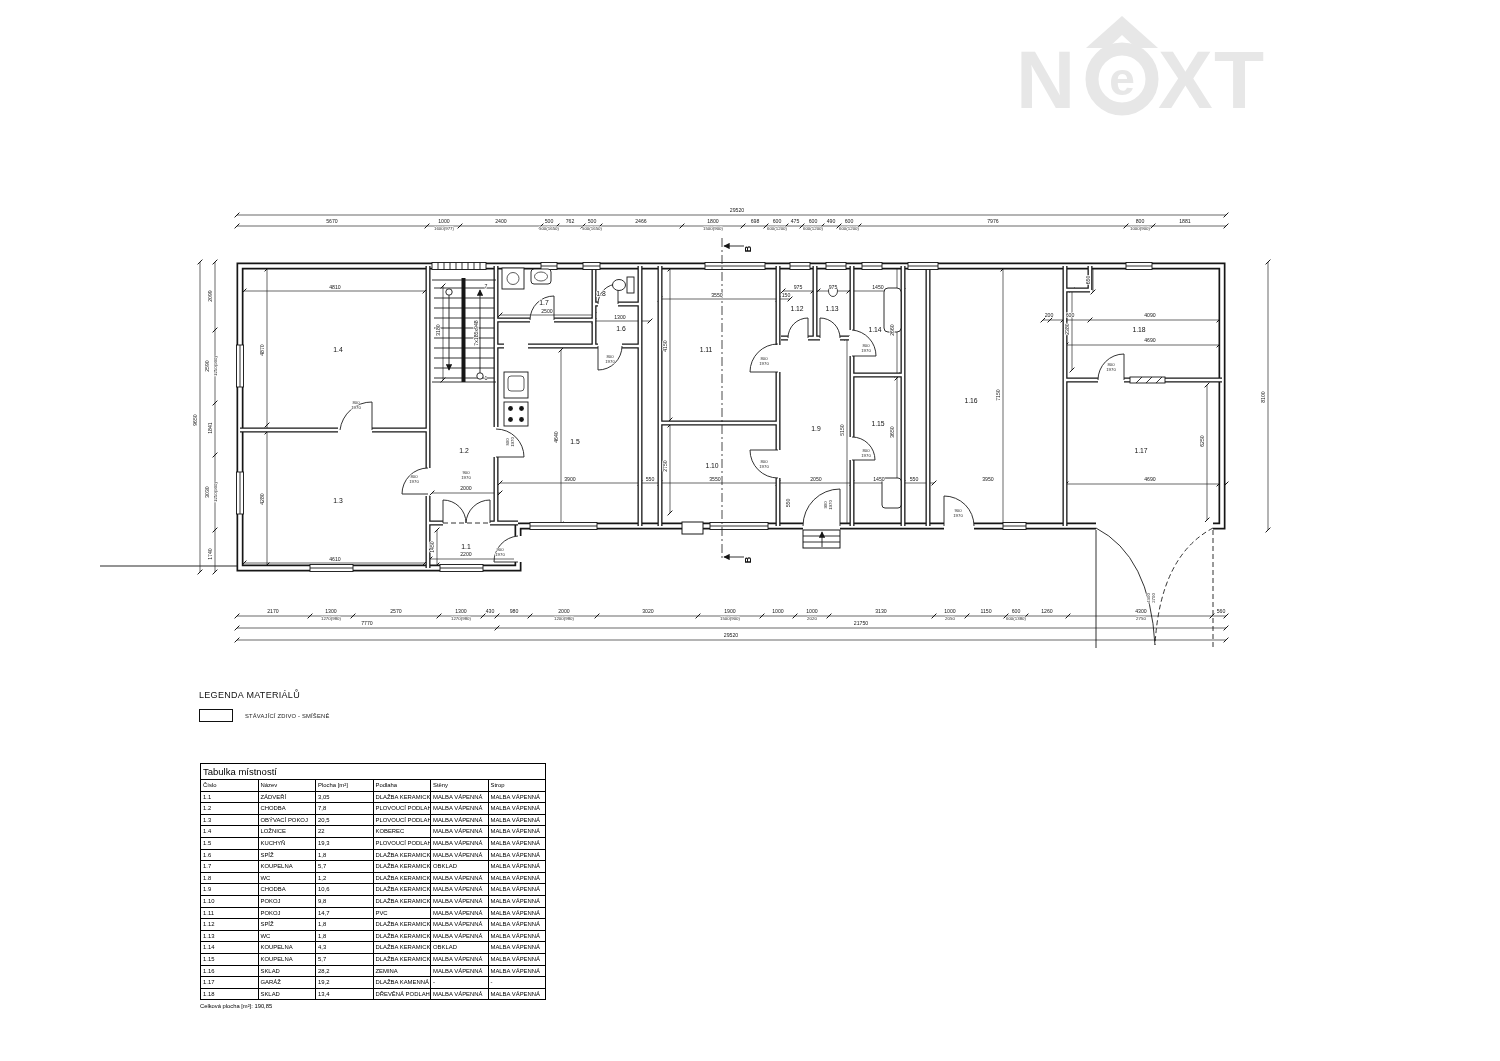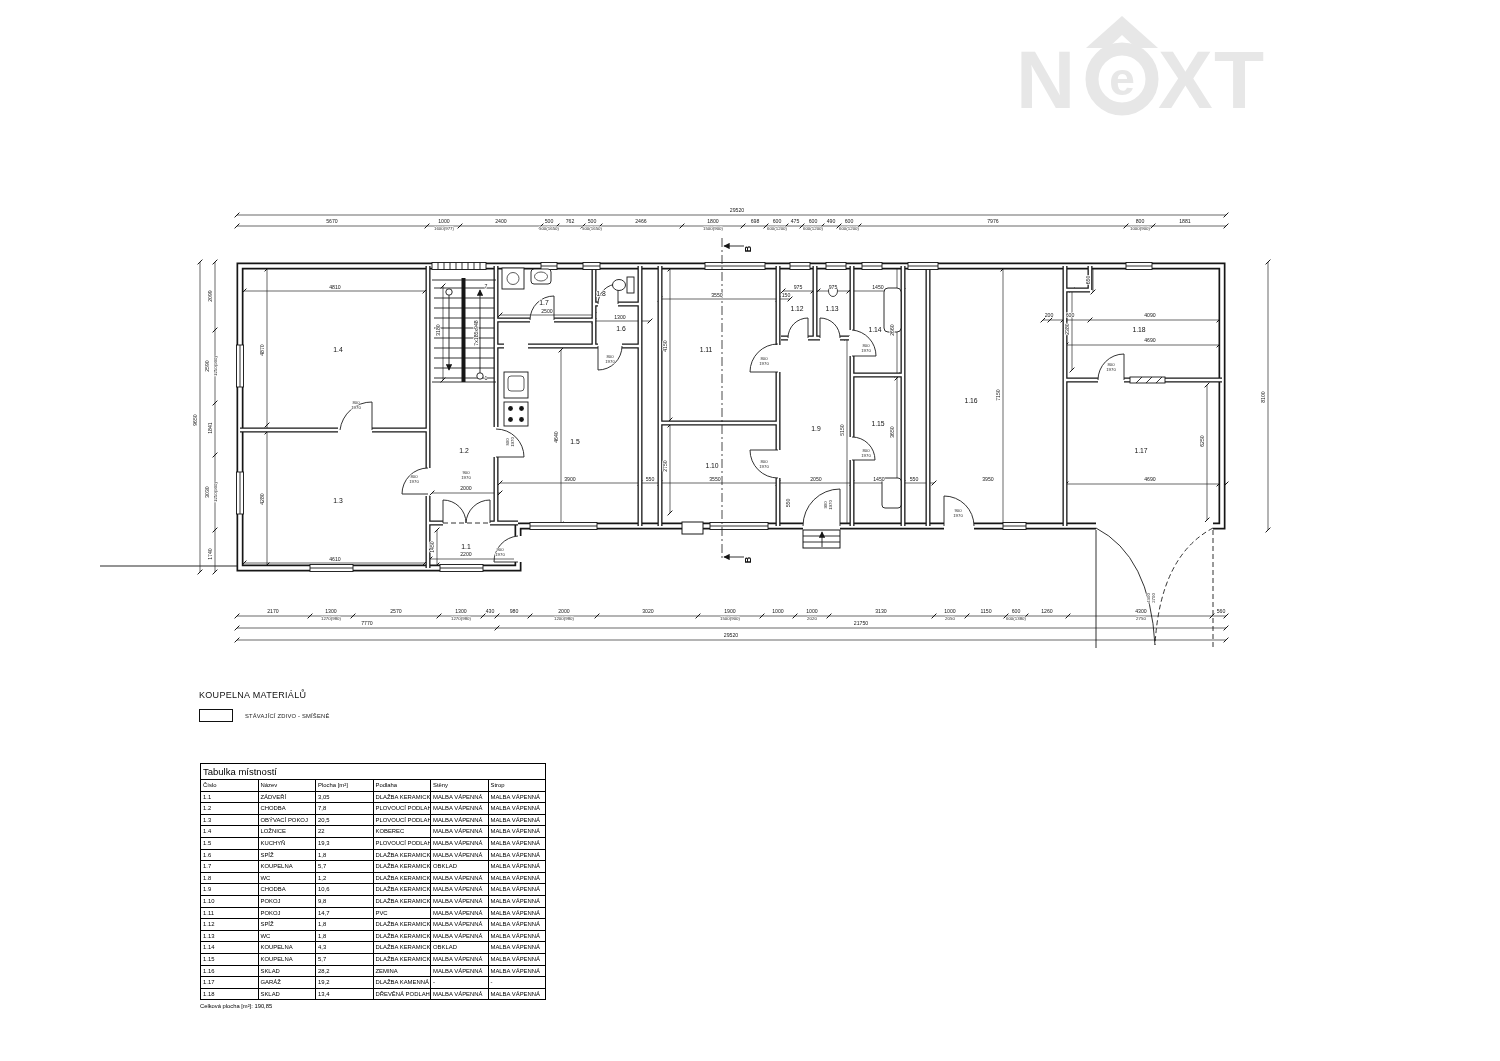--- a/index.html
+++ b/index.html
@@ -440,21 +440,21 @@
         <text x="1150" y="598" class="doorlbl" transform="rotate(-90 1150 598)">4300</text>
         <text x="1155" y="598" class="doorlbl" transform="rotate(-90 1155 598)">2700</text>
       </g>
     <g id="plan-section-labels">
         <text x="751" y="249" class="sectionmark" transform="rotate(-90 751 249)">B</text>
         <text x="751" y="560" class="sectionmark" transform="rotate(-90 751 560)">B</text>
       </g>
   </svg>
 
   <div id="legend">
-    <div class="ltitle">KOUPELNA MATERIÁLŮ</div>
+    <div class="ltitle">LEGENDA MATERIÁLŮ</div>
     <div class="lrow">
       <span class="swatch"></span>
       <span class="llabel">STÁVAJÍCÍ ZDIVO - SMÍŠENÉ</span>
     </div>
   </div>
 
   <div id="tablewrap">
     <table class="roomtbl">
       <tbody id="roomtbl-body">
           <tr>

